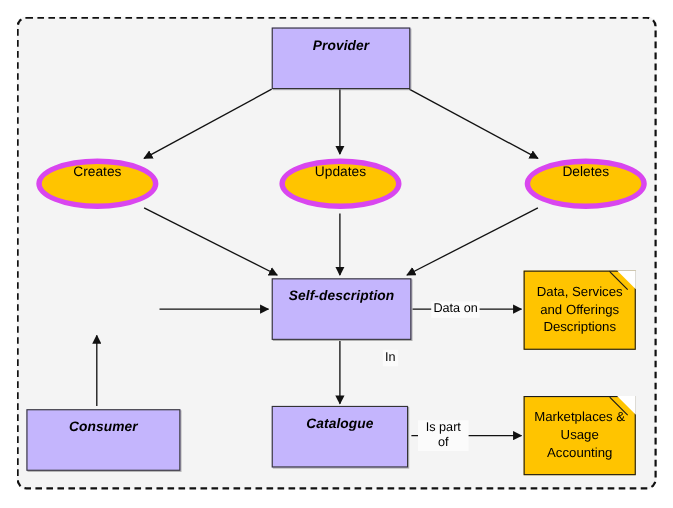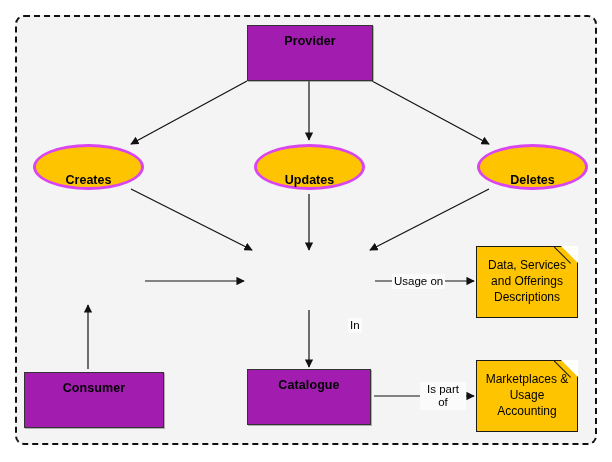--- a/index.html
+++ b/index.html
@@ -36,43 +36,43 @@
     top: 0;
     width: 612px;
     height: 462px;
     pointer-events: none;
   }
   .node {
     position: absolute;
     box-sizing: border-box;
   }
   .box {
-    background: #a21caf;
+    background: #c4b5fd;
     border: 1px solid #333333;
     box-shadow: 1px 1px 0 rgba(120,120,120,0.55);
+    font-style: italic;
   }
   .box .label {
     position: absolute;
     left: 0;
     right: 0;
     top: 8px;
     text-align: center;
     font-size: 12.5px;
     font-weight: bold;
     color: #000000;
     letter-spacing: 0.1px;
   }
   .ellipse {
     background: #FFC400;
-    border: 3px solid #d946ef;
+    border: 5px solid #d946ef;
     border-radius: 50%;
     display: flex;
-    align-items: flex-end;
+    align-items: flex-start;
     justify-content: center;
-    font-weight: bold;
   }
   .ellipse .label {
     font-size: 12.5px;
     color: #000000;
   }
   .note {
     background: #FFC400;
     border: 1px solid #1a1a1a;
     display: flex;
     align-items: center;
@@ -171,20 +171,23 @@
 
   <div class="node ellipse" style="left:254px; top:144px; width:111px; height:46px;">
     <div class="label">Updates</div>
   </div>
 
   <div class="node ellipse" style="left:477px; top:144px; width:111px; height:46px;">
     <div class="label">Deletes</div>
   </div>
 
 
+  <div class="node box" style="left:247px; top:253px; width:127px; height:56px;">
+    <div class="label">Self-description</div>
+  </div>
 
   <div class="node box" style="left:24px; top:372px; width:140px; height:56px;">
     <div class="label">Consumer</div>
   </div>
 
   <div class="node box" style="left:247px; top:369px; width:124px; height:56px;">
     <div class="label">Catalogue</div>
   </div>
 
   <div class="node note" style="left:476px; top:246px; width:102px; height:72px;">
@@ -192,20 +195,20 @@
     <div class="fold-line"></div>
     <div class="label">Data, Services and Offerings Descriptions</div>
   </div>
 
   <div class="node note" style="left:476px; top:360px; width:102px; height:72px;">
     <div class="fold"></div>
     <div class="fold-line"></div>
     <div class="label">Marketplaces &amp; Usage Accounting</div>
   </div>
 
-  <div class="edge-label" style="left:392px; top:274px;">Usage on</div>
+  <div class="edge-label" style="left:392px; top:274px;">Data on</div>
 
   <div class="edge-label" style="left:301px; top:318px;margin-left:47px;">In</div>
 
-  <div class="edge-label" style="left:420px; top:382px; width:42px;text-align:center;">Is part
+  <div class="edge-label" style="left:380px; top:382px; width:42px;text-align:center;">Is part
 of</div>
 
 </div>
 
 </body></html>

